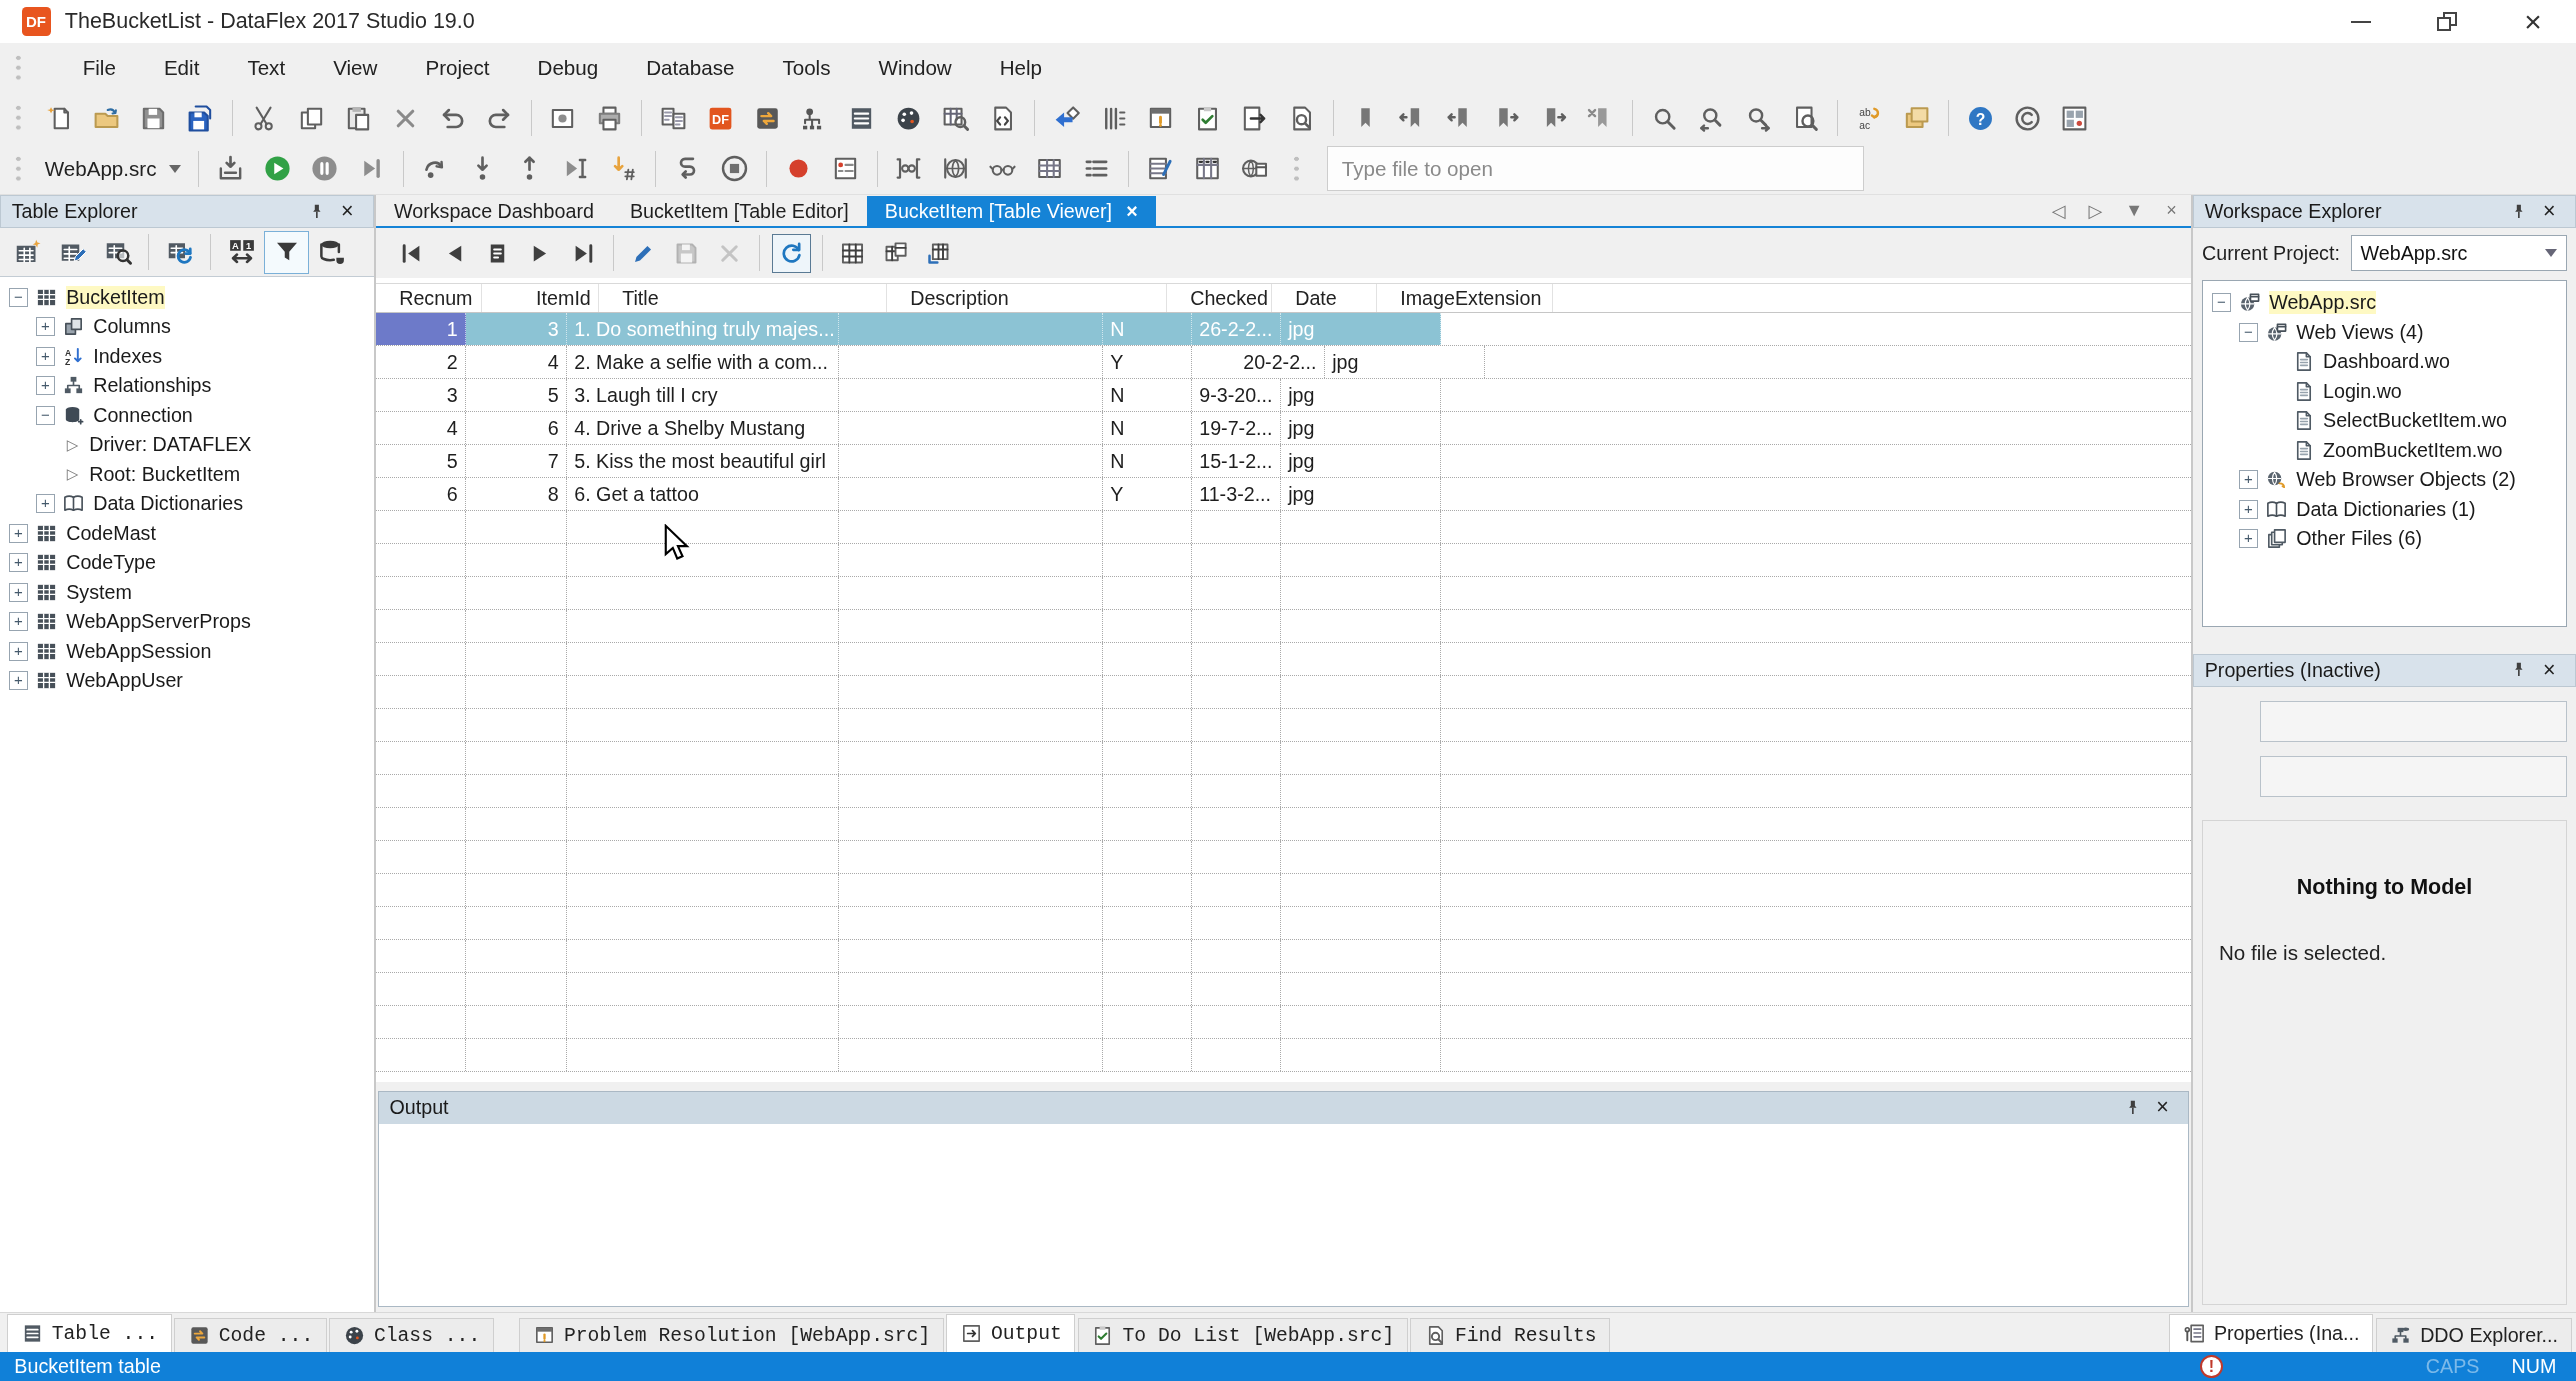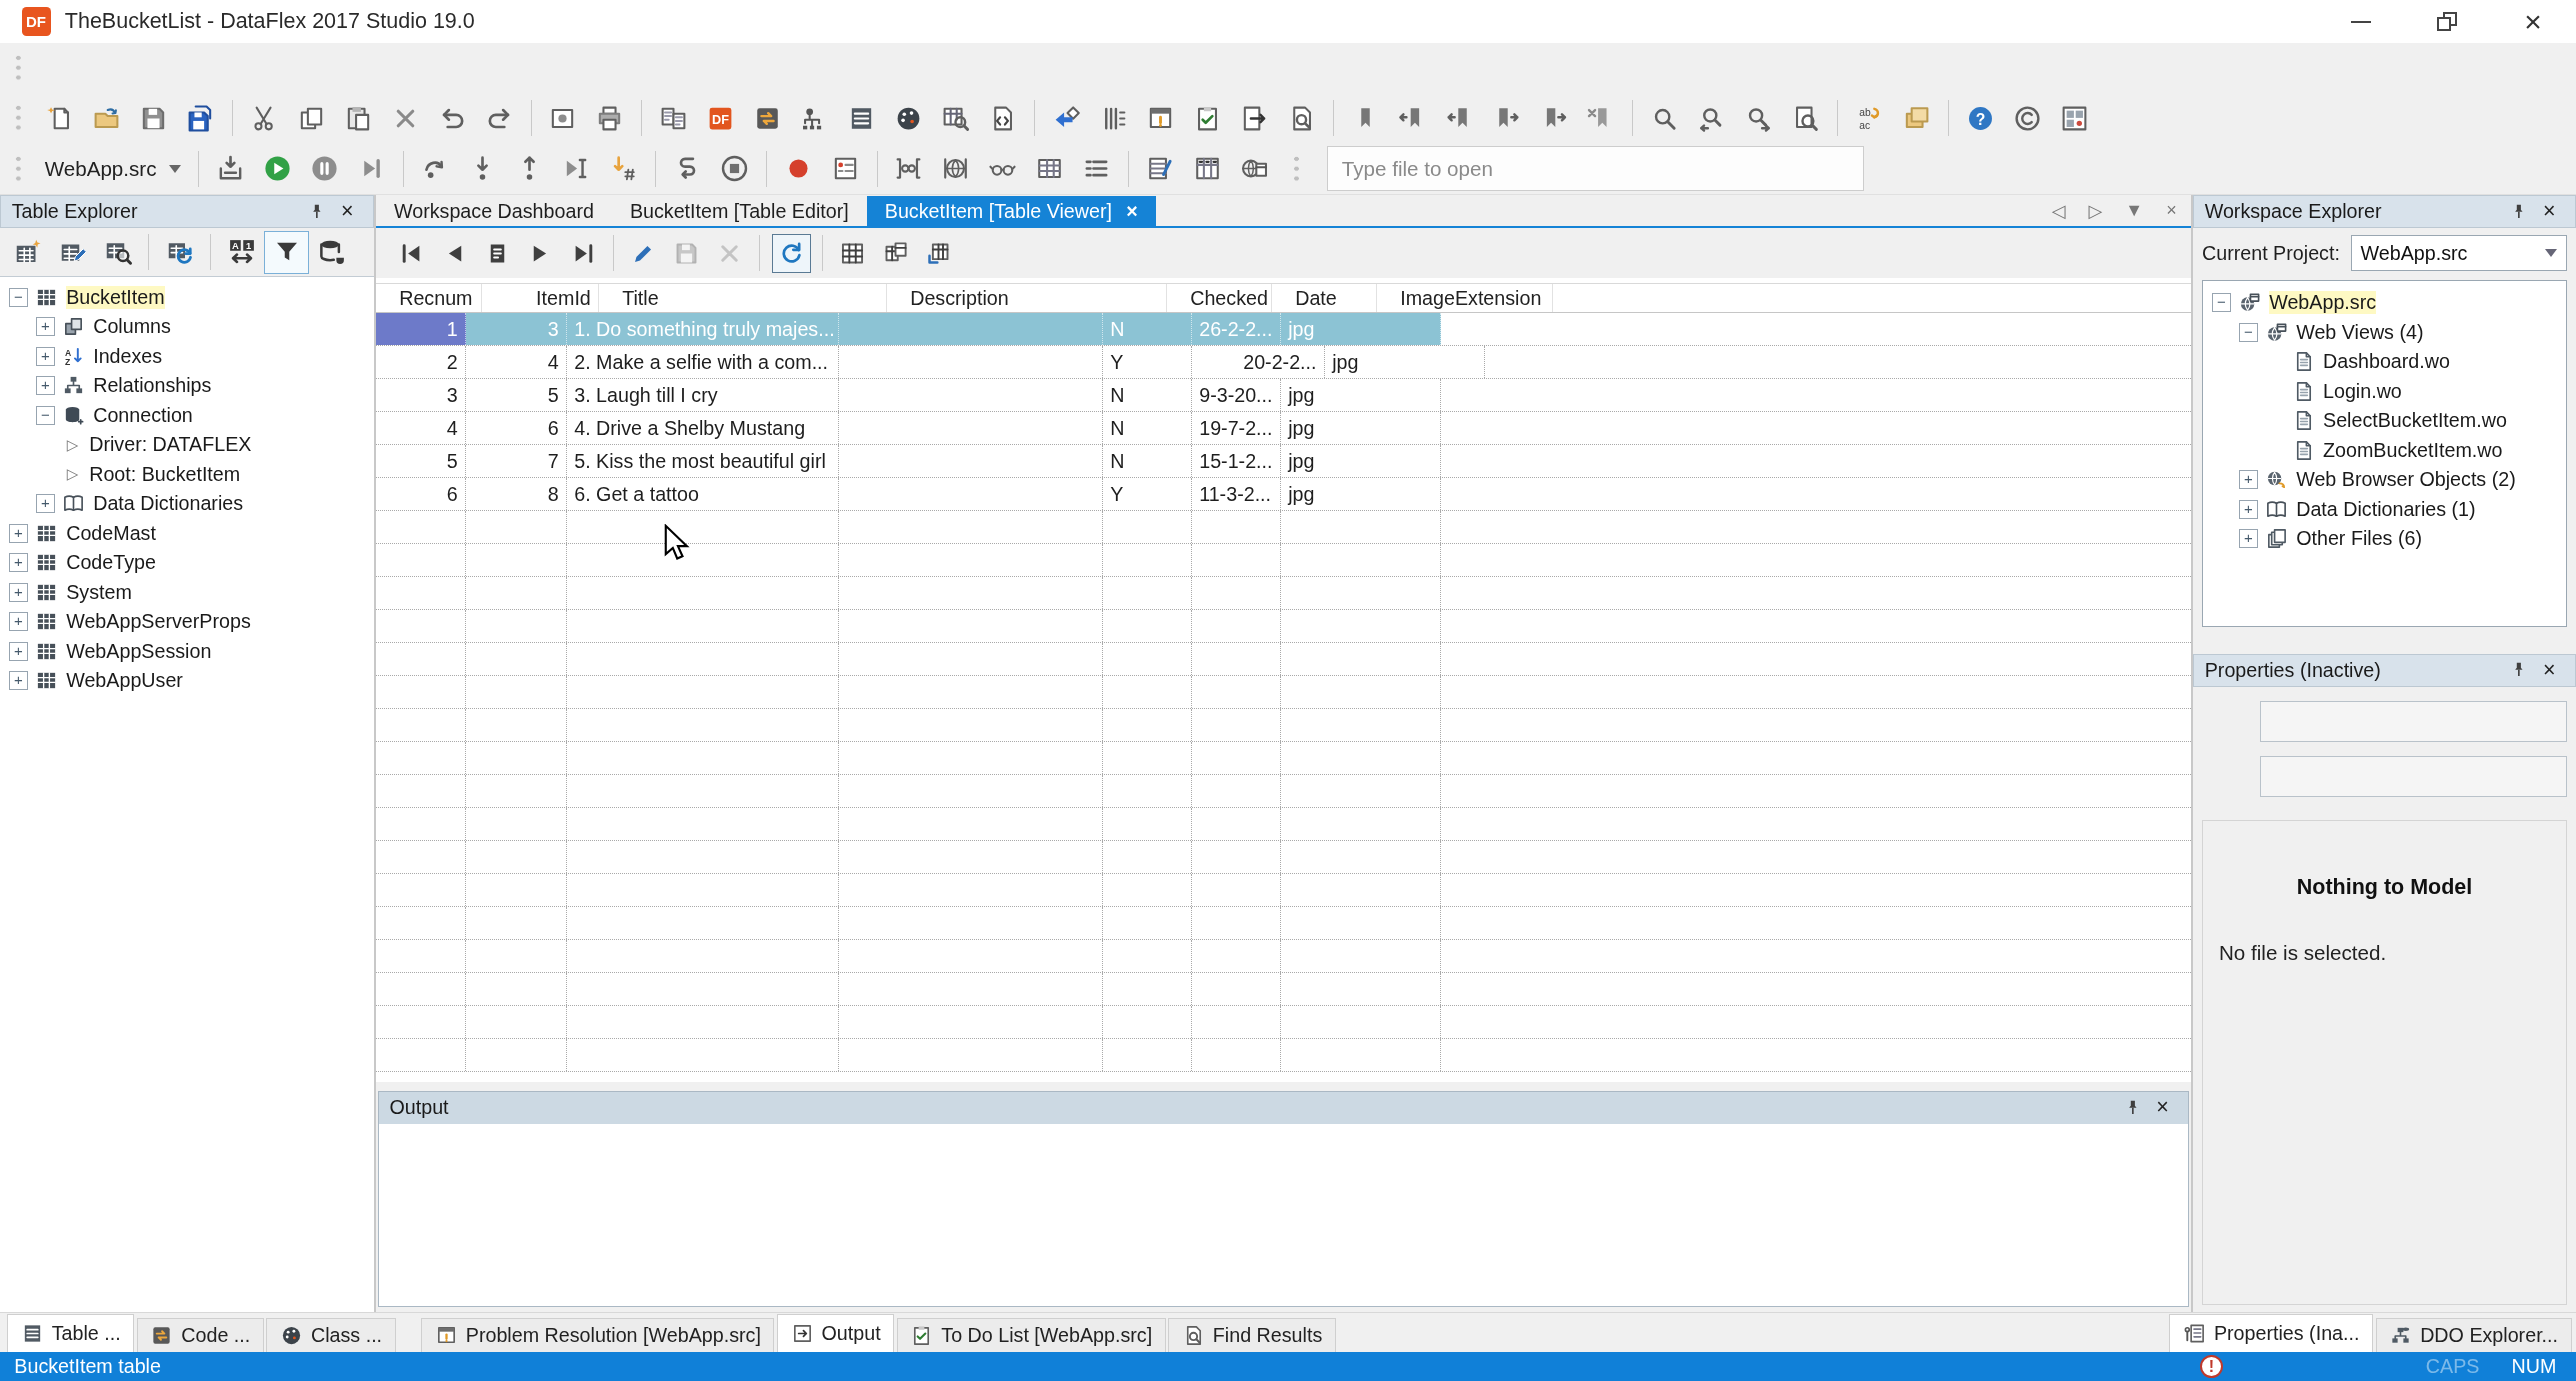--- a/index.html
+++ b/index.html
@@ -103,21 +103,21 @@
   .prop-msg { flex:1; margin:23px 9px 7.2px 9px; border:0.9px solid #d4d4d4; background:#f0f0f0; }
   .msg-title { text-align:center; font-weight:bold; font-size:21.5px; color:#111; margin-top:54px; }
   .msg-body { font-size:20.6px; color:#222; margin:41px 0 0 16px; }
 
   
   .dockstrip { height:40px; background:#f0f0f0; border-top:0.9px solid #d8d8d8; display:flex; align-items:flex-end; flex:none; }
   .dtab { height:34px; display:flex; align-items:center; font-size:19.7px; color:#222; padding:0 12.5px;
     border:0.9px solid #cfcfcf; border-bottom:none; background:#ececec; margin-right:2.7px; white-space:nowrap; }
   .dtab.active { background:#fff; height:38px; }
   .dtab svg { width:23px; height:23px; margin-right:8px; }
-  .dock-left { display:flex; align-items:flex-end; margin-left:7.2px; }
+  .dock-left { display:flex; align-items:flex-end; margin-left:7.2px;font-family:Liberation Mono, monospace; }
   .dock-gap { width:23px; }
   .dock-right { margin-left:auto; display:flex; align-items:flex-end; margin-right:1.8px; }
 
   
   .statusbar { height:29px; background:#1080d8; color:#fff; display:flex; align-items:center; font-size:19.7px; flex:none; }
   .statusbar .stext { margin-left:14.3px; }
   .status-right { margin-left:auto; width:385px; display:flex; align-items:center; }
   .alert-ic { width:23px; height:23px; border-radius:50%; background:#fff; border:2.2px solid #c0392b; color:#c0392b;
     font-weight:bold; font-size:16px; display:flex; align-items:center; justify-content:center; margin-left:9px; }
   .kbd-ind { margin-left:auto; display:flex; gap:32px; margin-right:19.7px; }
@@ -145,20 +145,32 @@
         </div>
       <div class="winbtn">
           <span class="close-glyph">×</span>
         </div>
     </div>
   </div>
 
   <div class="menubar">
     <span class="grip"></span>
     <span style="width:23px"></span>
+    <span id="menubar-items" style="display:flex;height:100%">
+        <span class="menu-item">File</span>
+        <span class="menu-item">Edit</span>
+        <span class="menu-item">Text</span>
+        <span class="menu-item">View</span>
+        <span class="menu-item">Project</span>
+        <span class="menu-item">Debug</span>
+        <span class="menu-item">Database</span>
+        <span class="menu-item">Tools</span>
+        <span class="menu-item">Window</span>
+        <span class="menu-item">Help</span>
+      </span>
   </div>
 
   <div class="toolbar tb1" id="toolbar1">
       <span class="grip"></span>
       <span class="tbtn">
         <svg viewBox="0 0 24 24" width="29" height="29" fill="none" stroke="#5f5f5f" stroke-width="1.7" stroke-linecap="round" stroke-linejoin="round">
           <path d="M8 4h8l3 3v13H8z" fill="#fff"></path>
           <path d="M16 4v3h3"></path>
           <path d="M5 2.6l1 2 2.2.5-2.2.6-1 2-1-2-2.2-.7 2.2-.4z" fill="#e8a33d" stroke="none"></path>
         </svg>

